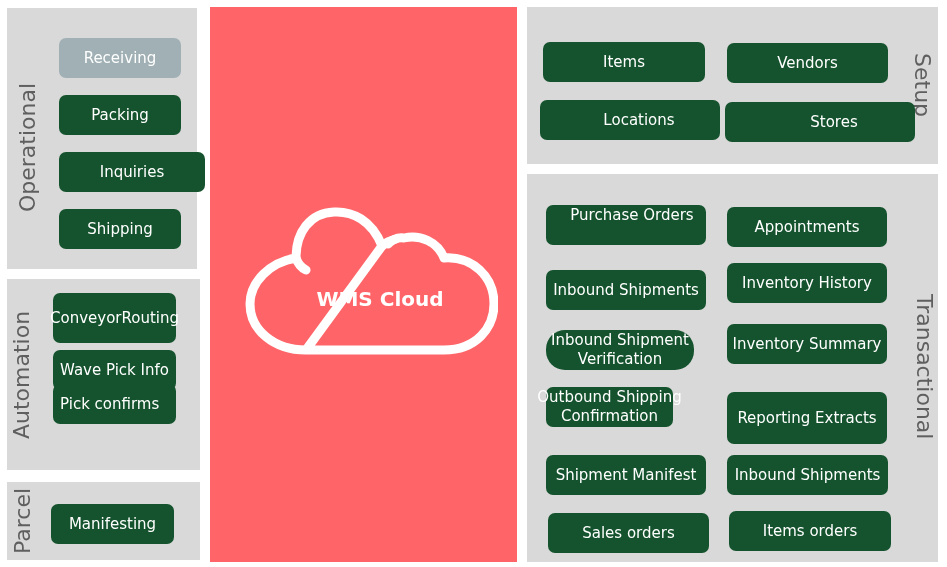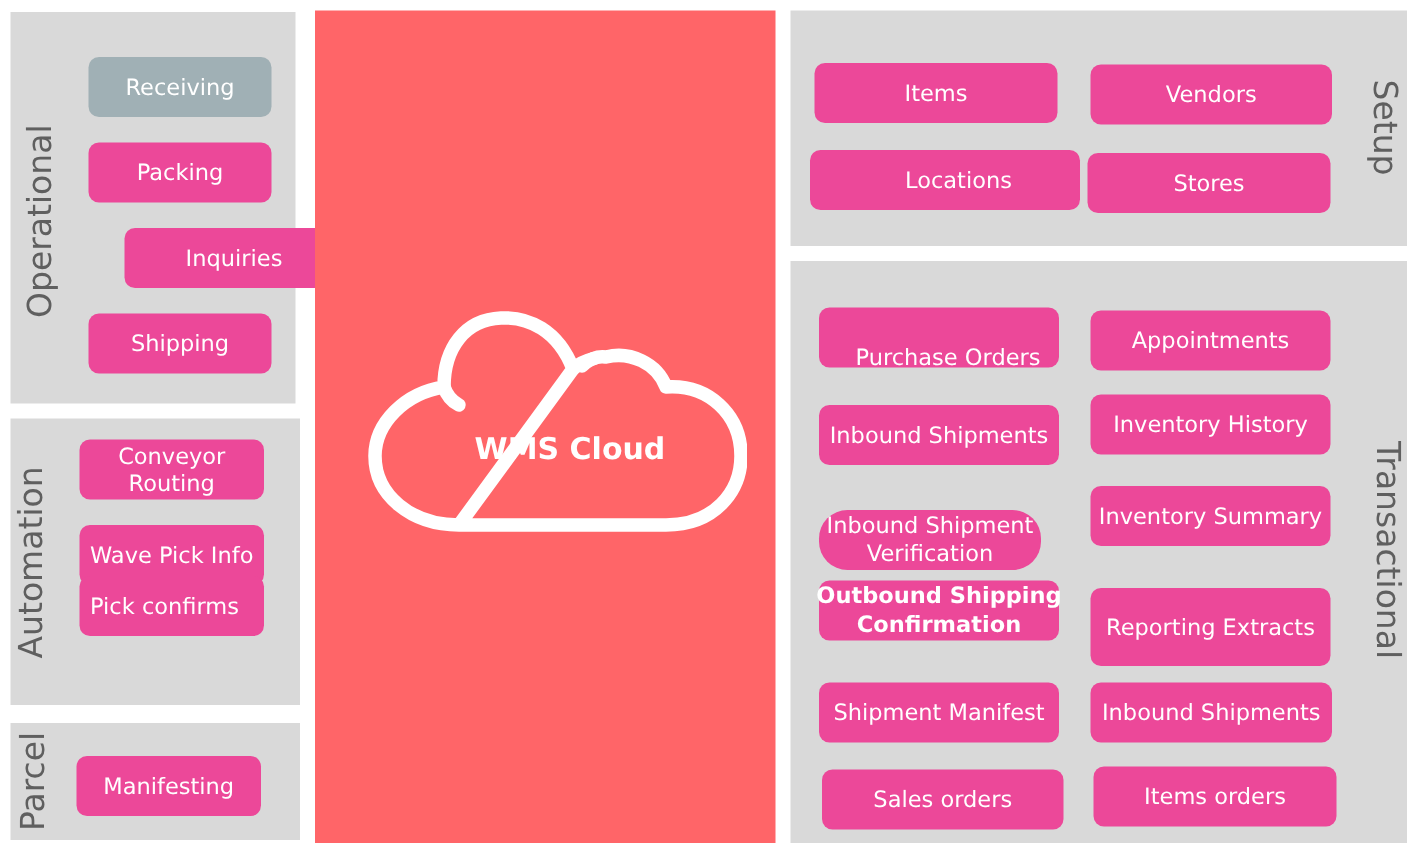--- a/index.html
+++ b/index.html
@@ -4,21 +4,21 @@
 <style>
   html, body { margin:0; padding:0; }
   body {
     width:947px; height:567px; position:relative; overflow:hidden;
     background:#ffffff;
     font-family:"DejaVu Sans", "Liberation Sans", sans-serif;
   }
   .panel { position:absolute; background:#d9d9d9; }
   .center { position:absolute; background:#ff6568; }
   .btn {
-    position:absolute; background:#ec4899; color:#ffffff;
+    position:absolute; background:#14532d; color:#ffffff;
     border-radius:7px; display:flex; align-items:center; justify-content:center;
     text-align:center; font-size:15px; line-height:19px; white-space:nowrap;
     overflow:visible; cursor:pointer;
   }
   .btn.light { background:#a0b0b5; }
   .btn span { display:block; }
   .vlabel {
     position:absolute; color:#5f5f5f; font-size:22px; white-space:nowrap;
     transform-origin:0 0;
   }
@@ -31,31 +31,31 @@
 
 <div class="panel" style="left:7px;top:8px;width:190px;height:261px;">
   <div class="vlabel up" style="left:8px;top:204px;">Operational</div>
 </div>
 <div class="btn light" style="left:59px;top:38px;width:122px;height:40px;">
     <span>Receiving</span>
   </div>
 <div class="btn" style="left:59px;top:95px;width:122px;height:40px;">
     <span>Packing</span>
   </div>
-<div class="btn" style="left:59px;top:152px;width:146px;height:40px;margin-left:24px;">
+<div class="btn" style="left:59px;top:152px;width:146px;height:40px;">
     <span>Inquiries</span>
   </div>
 <div class="btn" style="left:59px;top:209px;width:122px;height:40px;">
     <span>Shipping</span>
   </div>
 
 <div class="panel" style="left:7px;top:279px;width:193px;height:191px;">
   <div class="vlabel up" style="left:2px;top:160px;">Automation</div>
 </div>
-<div class="btn" style="left:53px;top:293px;width:123px;height:40px;flex-direction:column;line-height:18px;">
+<div class="btn" style="left:53px;top:293px;width:123px;height:50px;flex-direction:row;line-height:18px;">
   <span>Conveyor</span>
   <span>Routing</span>
 </div>
 <div class="btn" style="left:53px;top:350px;width:123px;height:40px;">
     <span>Wave Pick Info</span>
   </div>
 <div class="btn" style="left:53px;top:384px;width:123px;height:40px;justify-content:flex-start;padding-left:7px;box-sizing:border-box;">
     <span>Pick confirms</span>
   </div>
 
@@ -82,51 +82,51 @@
 </div>
 <div class="btn" style="left:543px;top:42px;width:162px;height:40px;">
     <span>Items</span>
   </div>
 <div class="btn" style="left:727px;top:43px;width:161px;height:40px;">
     <span>Vendors</span>
   </div>
 <div class="btn" style="left:540px;top:100px;width:162px;height:40px;padding-left:18px;">
     <span>Locations</span>
   </div>
-<div class="btn" style="left:725px;top:102px;width:162px;height:40px;">
+<div class="btn" style="left:725px;top:102px;width:162px;height:40px;padding-left:28px;">
     <span>Stores</span>
   </div>
 
 <div class="panel" style="left:527px;top:174px;width:411px;height:388px;">
   <div class="vlabel down" style="left:410px;top:120px;">Transactional</div>
 </div>
 
-<div class="btn" style="left:546px;top:205px;width:160px;height:40px;padding-left:12px;box-sizing:border-box;align-items:flex-start;padding-top:24px;">
+<div class="btn" style="left:546px;top:205px;width:160px;height:40px;padding-left:12px;box-sizing:border-box;align-items:flex-start;padding-top:1px;">
     <span>Purchase Orders</span>
   </div>
 <div class="btn" style="left:727px;top:207px;width:160px;height:40px;">
     <span>Appointments</span>
   </div>
 
 <div class="btn" style="left:546px;top:270px;width:160px;height:40px;">
     <span>Inbound Shipments</span>
   </div>
 <div class="btn" style="left:727px;top:263px;width:160px;height:40px;">
     <span>Inventory History</span>
   </div>
 
-<div class="btn" style="left:546px;top:340px;width:148px;height:40px;flex-direction:column;line-height:19px;border-radius:19px;">
+<div class="btn" style="left:546px;top:330px;width:148px;height:40px;flex-direction:column;line-height:19px;border-radius:19px;">
   <span>Inbound Shipment</span>
   <span>Verification</span>
 </div>
 <div class="btn" style="left:727px;top:324px;width:160px;height:40px;text-align:right;">
     <span>Inventory Summary</span>
   </div>
 
-<div class="btn" style="left:546px;top:387px;width:160px;height:40px;flex-direction:column;line-height:19px;font-weight:bold;">
+<div class="btn" style="left:546px;top:387px;width:127px;height:40px;flex-direction:column;line-height:19px;">
   <span>Outbound Shipping</span>
   <span>Confirmation</span>
 </div>
 <div class="btn" style="left:727px;top:392px;width:160px;height:52px;">
     <span>Reporting Extracts</span>
   </div>
 
 <div class="btn" style="left:546px;top:455px;width:160px;height:40px;">
     <span>Shipment Manifest</span>
   </div>

